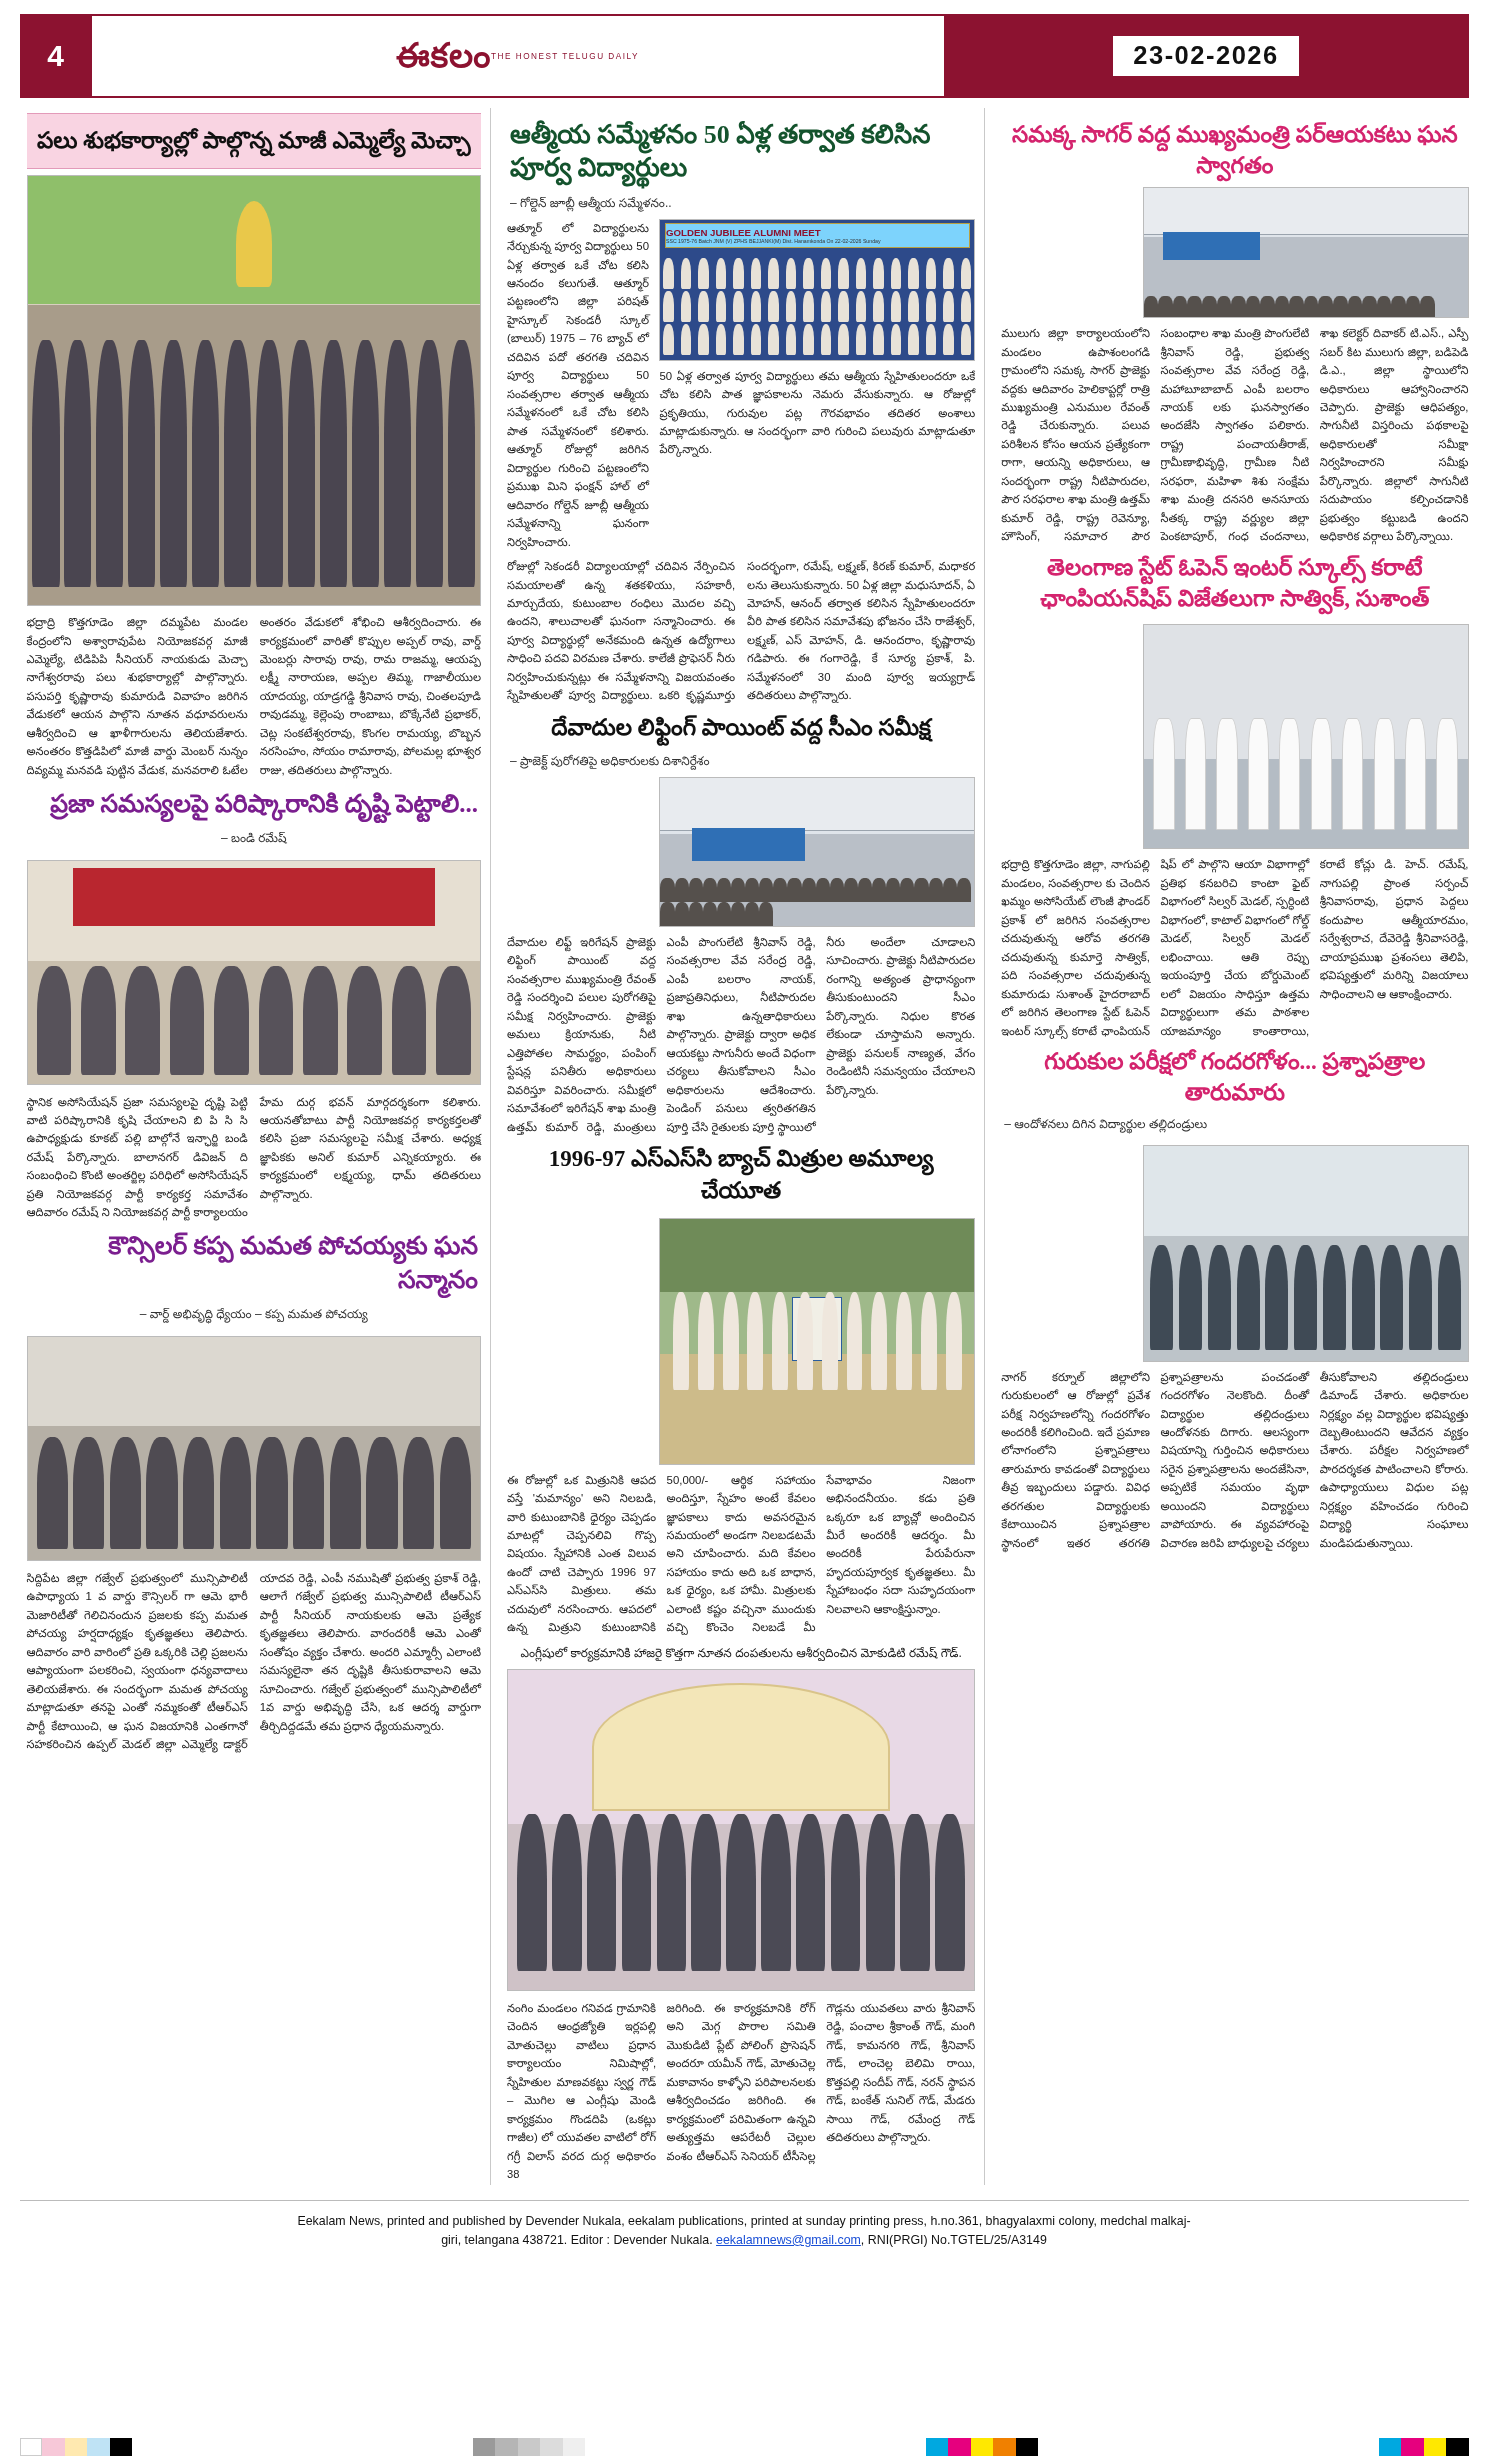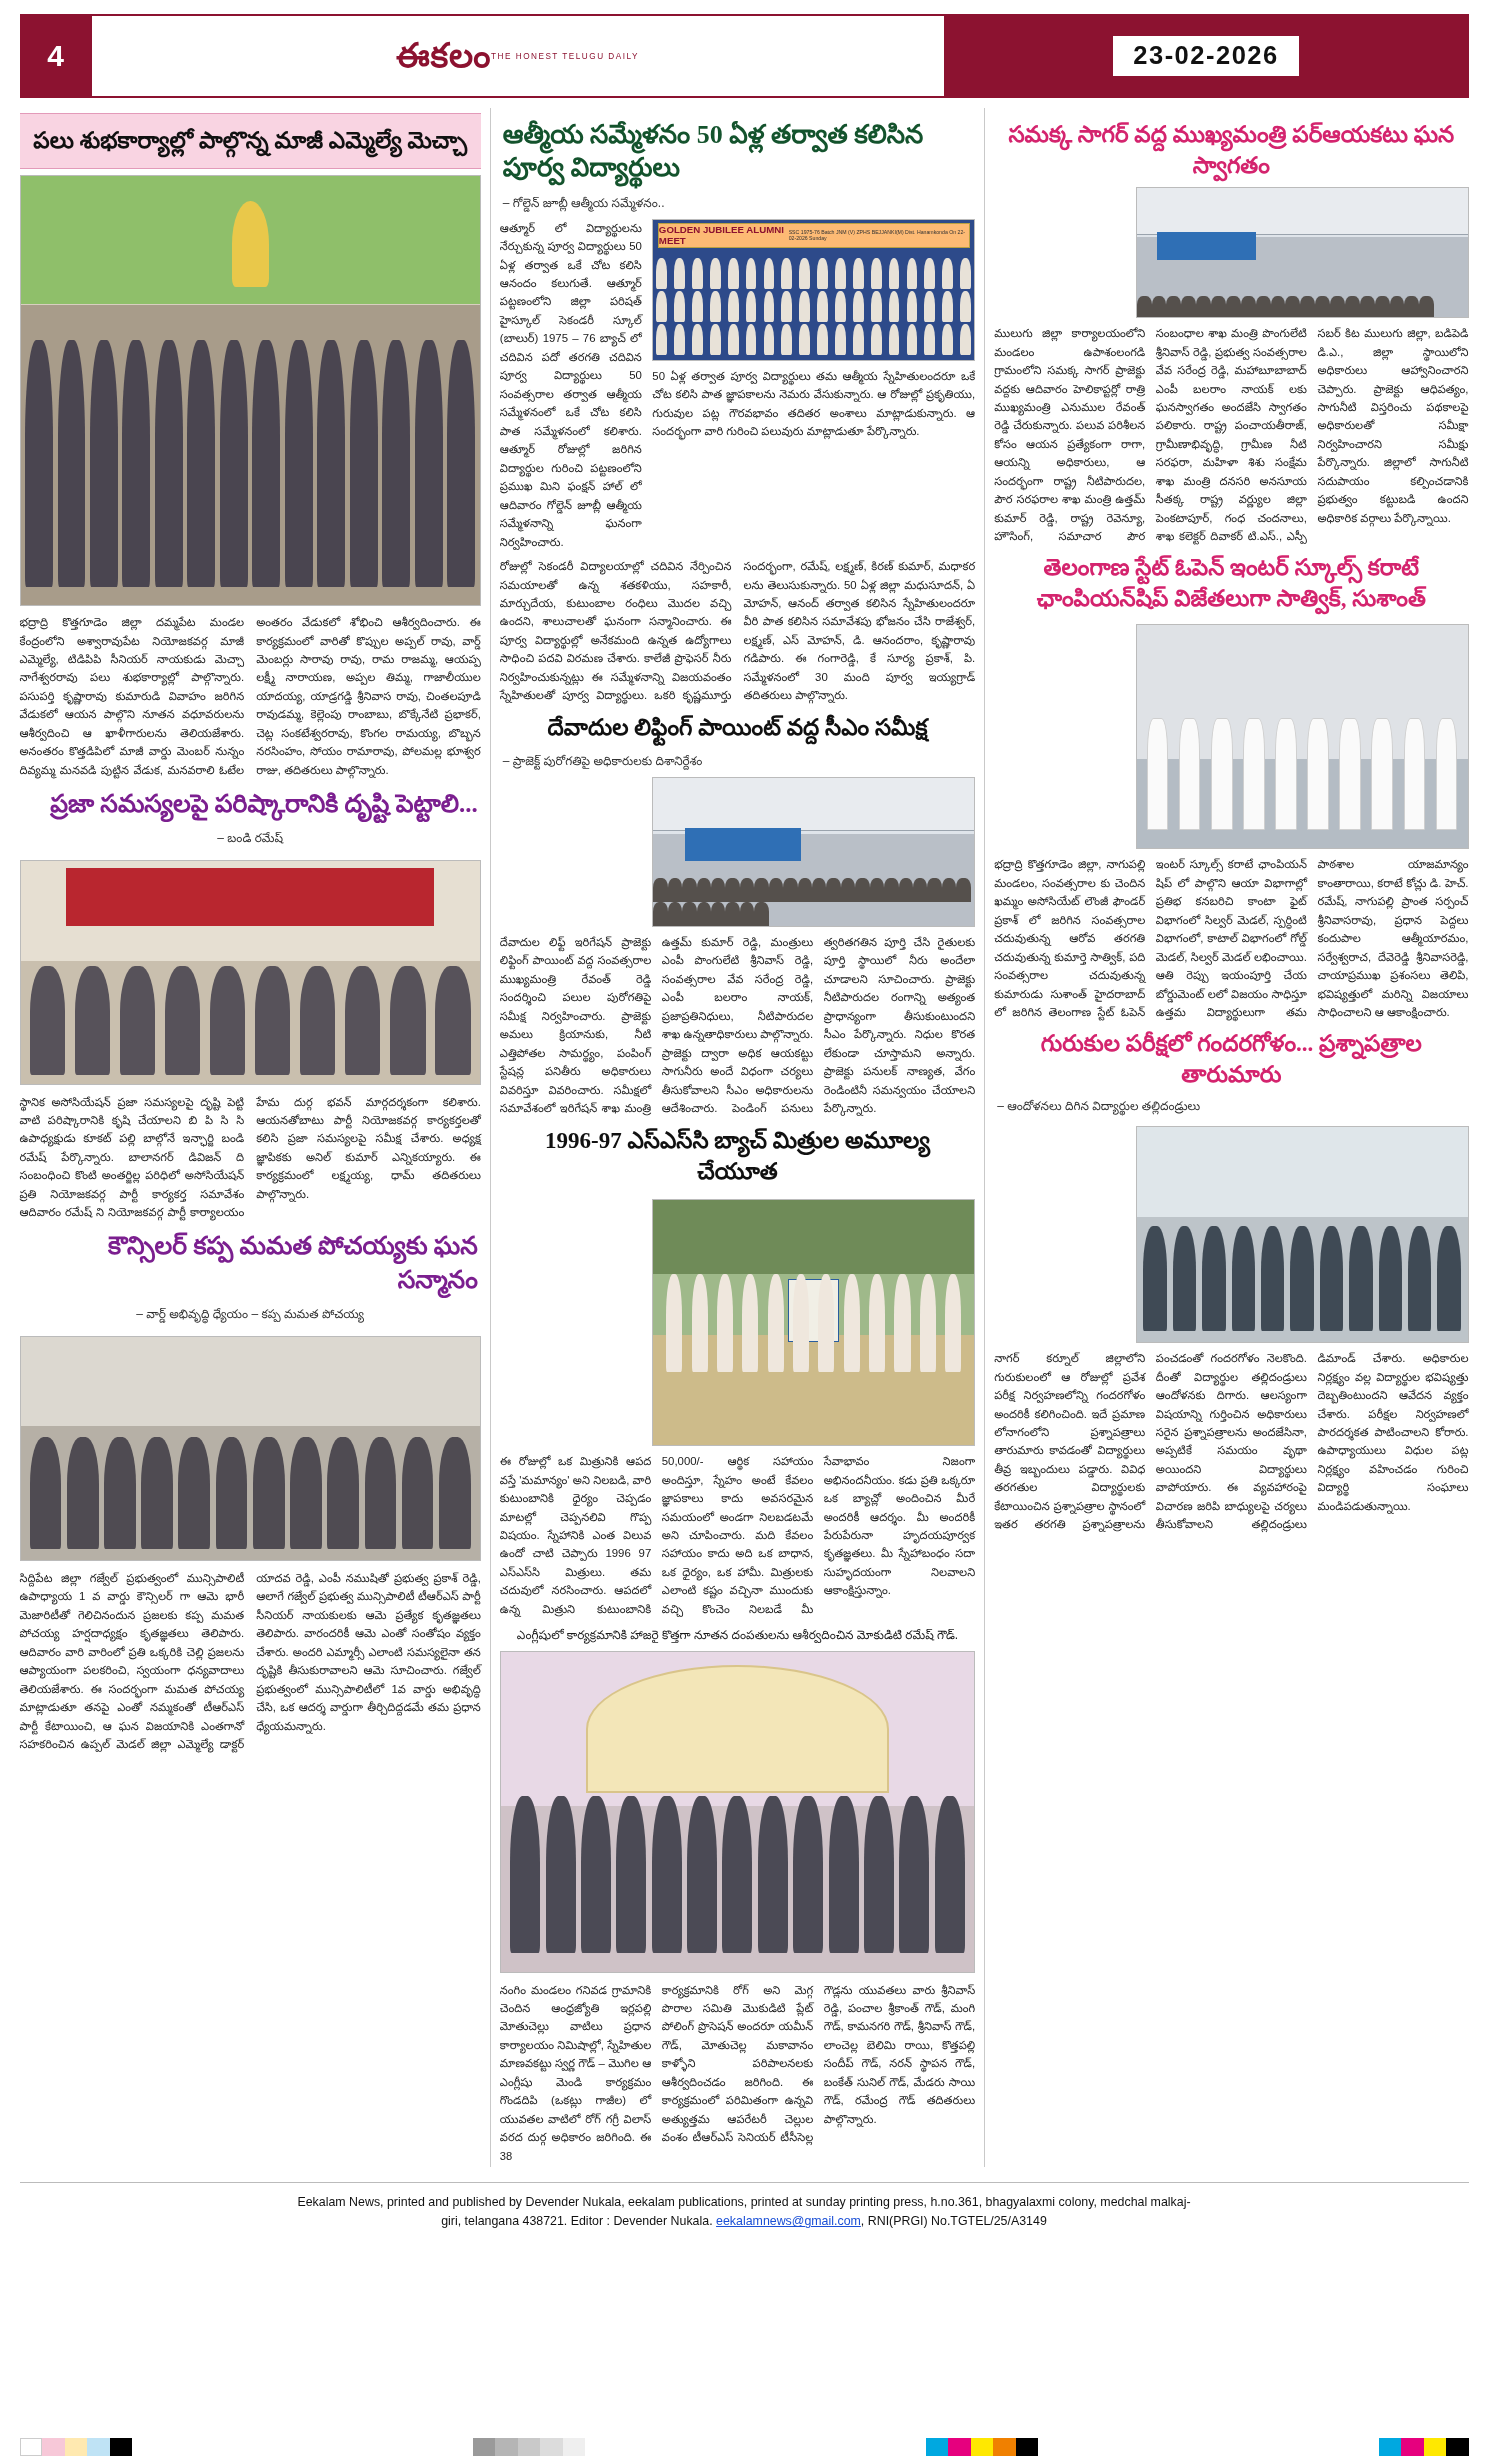--- a/index.html
+++ b/index.html
@@ -53,21 +53,21 @@
     background:#fff; color:#111; padding:4.5px 19.5px; font-size:25.5px; font-weight:bold;
     border:1.5px solid #fff;
   }
 
   
   .content {
     display:flex;
     margin:10.5px 19.5px 0 19.5px;
     gap:0;
   }
-  .col { padding:5px 9px; }
+  .col { padding:5px 9px;margin-left:7px; }
   .col-1 { width:472px; border-right:1.5px solid #c9c9c9; padding-left:0; }
   .col-2 { width:495px; border-right:1.5px solid #c9c9c9; }
   .col-3 { width:484px; padding-right:0; }
 
   
   .hl {
     font-family:"Liberation Serif", serif;
     font-weight:bold;
     line-height:1.35;
     text-align:center;
@@ -138,22 +138,22 @@
     overflow:hidden;
     border:0.7px solid #bbb;
   }
 
   .imgbox { margin:6px 0 7.5px 0; }
 
   
   .alumni-photo { height:142px; background:#2d4a8a; position:relative; }
   .alumni-photo .hdrbar {
     position:absolute; top:3px; left:4.5px; right:4.5px; height:25.5px;
-    background:#fdba74; border:0.7px solid #b8a040;
-    display:flex; align-items:center; justify-content:center;
+    background:#7dd3fc; border:0.7px solid #b8a040;
+    display:flex; flex-direction:column; align-items:flex-start; justify-content:center;
   }
   .alumni-photo .hdrbar .t1 { font-size:9.7px; font-weight:bold; color:#8c1230; }
   .alumni-photo .hdrbar .t2 { font-size:5.2px; color:#333; }
   .alumni-photo .rows {
     position:absolute; bottom:4.5px; left:3px; right:3px; top:33px;
     display:flex; flex-direction:column; justify-content:flex-end; gap:2.2px;
   }
   .alumni-photo .rowp { display:flex; justify-content:space-between; height:30%; }
   .alumni-photo .rowp i { display:block; width:3.4%; background:#e8e2d8; border-radius:45% 45% 10% 10%; }
 

